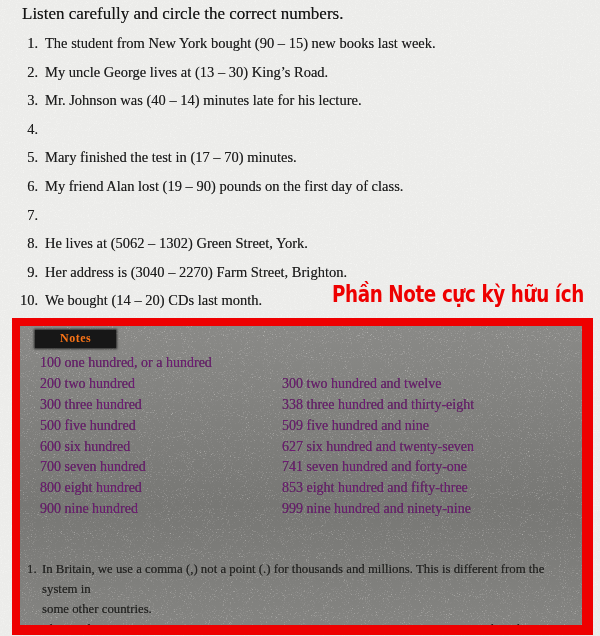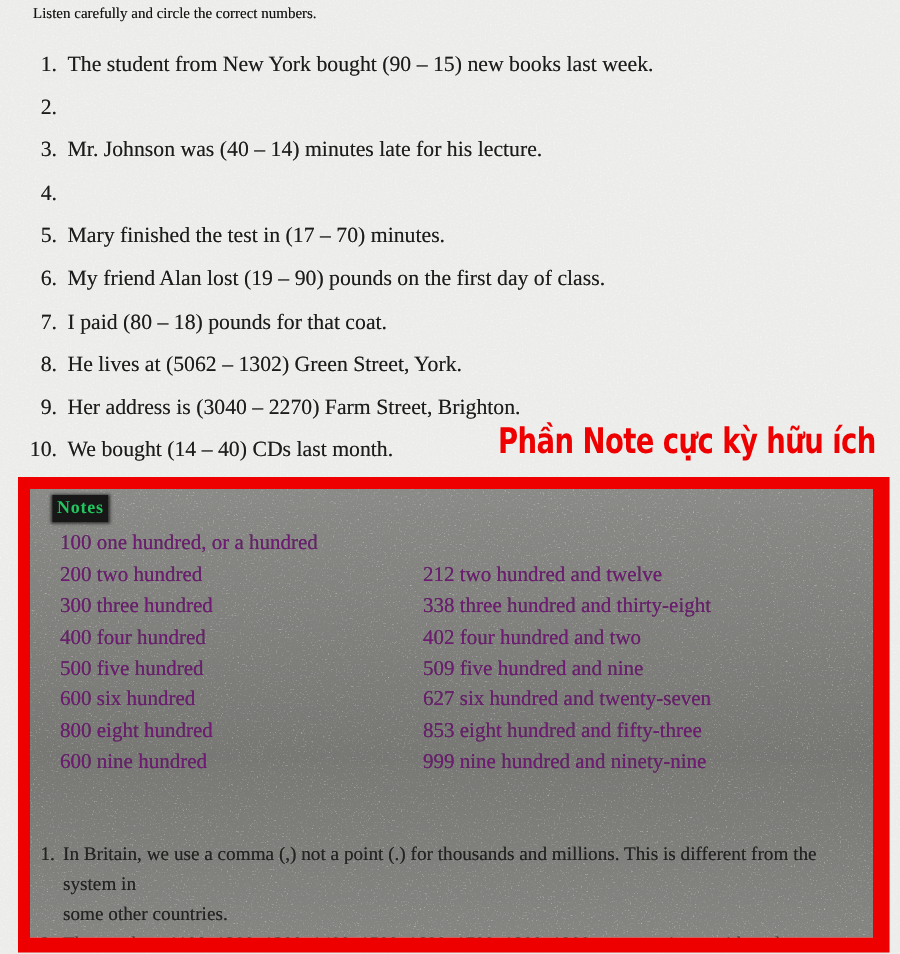--- a/index.html
+++ b/index.html
@@ -14,21 +14,21 @@
 
   .scan-noise {
     position: absolute; left: 0; top: 0; width: 100%; height: 100%;
     pointer-events: none;
   }
   .page-noise { opacity: .06; }
   .box-noise  { opacity: .42; }
 
   .exercise-title {
     position: absolute; left: 22px; top: 4px;
-    font-size: 10px; color: #141414;
+    font-size: 17px; color: #141414;
     text-shadow: 0 0 .4px rgba(0,0,0,.55);
     white-space: nowrap;
   }
 
   .items {
     position: absolute; left: 12px; top: 35px;
     list-style: none;
   }
   .item {
     display: flex; height: 28.6px;
@@ -56,23 +56,23 @@
     overflow: hidden;
   }
   .notes-box .inner-shade {
     position: absolute; inset: 0;
     background: linear-gradient(180deg, rgba(255,255,255,.10), rgba(0,0,0,.04) 60%, rgba(255,255,255,.06));
     pointer-events: none;
   }
 
   .notes-label {
     position: absolute; left: 15px; top: 4px;
-    background: #171717; color: #22c55e;
+    background: #171717; color: #f97316;
     font-size: 12px; font-weight: bold;
-    padding: 1px 3px 2px;
+    padding: 1px 25px 2px;
     letter-spacing: .5px;
     box-shadow: 0 0 2px 1px rgba(20,20,20,.8);
   }
 
   .num-rows { position: absolute; left: 20px; top: 29px; width: 545px; }
   .nrow { height: 20.9px; font-size: 14px; white-space: nowrap;
           color: #701a75; text-shadow: 0 0 .4px rgba(0,0,0,.5); }
   .nrow .cl { display: inline-block; width: 242px; }
   .nrow .cr { display: inline-block; }
 
@@ -95,77 +95,77 @@
 
 <div class="exercise-title">Listen carefully and circle the correct numbers.</div>
 
 <ol class="items">
   <li class="item">
       <span class="num">1.</span>
       <span class="txt">The student from New York bought (90 – 15) new books last week.</span>
     </li>
   <li class="item">
       <span class="num">2.</span>
+      <span class="txt">My uncle George lives at (13 – 30) King’s Road.</span>
     </li>
   <li class="item">
       <span class="num">3.</span>
       <span class="txt">Mr. Johnson was (40 – 14) minutes late for his lecture.</span>
     </li>
   <li class="item">
       <span class="num">4.</span>
     </li>
   <li class="item">
       <span class="num">5.</span>
       <span class="txt">Mary finished the test in (17 – 70) minutes.</span>
     </li>
   <li class="item">
       <span class="num">6.</span>
       <span class="txt">My friend Alan lost (19 – 90) pounds on the first day of class.</span>
     </li>
   <li class="item">
       <span class="num">7.</span>
-      <span class="txt">I paid (80 – 18) pounds for that coat.</span>
     </li>
   <li class="item">
       <span class="num">8.</span>
       <span class="txt">He lives at (5062 – 1302) Green Street, York.</span>
     </li>
   <li class="item">
       <span class="num">9.</span>
       <span class="txt">Her address is (3040 – 2270) Farm Street, Brighton.</span>
     </li>
   <li class="item">
       <span class="num">10.</span>
-      <span class="txt">We bought (14 – 40) CDs last month.</span>
+      <span class="txt">We bought (14 – 20) CDs last month.</span>
     </li>
 </ol>
 
 <div class="annotation">Phần Note cực kỳ hữu ích</div>
 
 <div class="notes-box">
   <svg class="scan-noise box-noise" xmlns="http://www.w3.org/2000/svg">
     <filter id="bn">
         <feTurbulence type="fractalNoise" baseFrequency="0.95" numOctaves="3" seed="4" stitchTiles="stitch"></feTurbulence>
     <feColorMatrix type="matrix" values="0 0 0 0 0  0 0 0 0 0  0 0 0 0 0  .75 .75 .75 0 0"></feColorMatrix>
       </filter>
     <rect width="100%" height="100%" filter="url(#bn)"></rect>
   </svg>
   <div class="inner-shade"></div>
 
   <span class="notes-label">Notes</span>
 
   <div class="num-rows">
     <div class="nrow"><span class="cl">100 one hundred, or a hundred</span><span class="cr"></span></div>
-    <div class="nrow"><span class="cl">200 two hundred</span><span class="cr">212 two hundred and twelve</span></div>
+    <div class="nrow"><span class="cl">200 two hundred</span><span class="cr">300 two hundred and twelve</span></div>
     <div class="nrow"><span class="cl">300 three hundred</span><span class="cr">338 three hundred and thirty-eight</span></div>
-    <div class="nrow"><span class="cl">400 four hundred</span><span class="cr">402 four hundred and two</span></div>
     <div class="nrow"><span class="cl">500 five hundred</span><span class="cr">509 five hundred and nine</span></div>
     <div class="nrow"><span class="cl">600 six hundred</span><span class="cr">627 six hundred and twenty-seven</span></div>
+    <div class="nrow"><span class="cl">700 seven hundred</span><span class="cr">741 seven hundred and forty-one</span></div>
     <div class="nrow"><span class="cl">800 eight hundred</span><span class="cr">853 eight hundred and fifty-three</span></div>
-    <div class="nrow"><span class="cl">600 nine hundred</span><span class="cr">999 nine hundred and ninety-nine</span></div>
+    <div class="nrow"><span class="cl">900 nine hundred</span><span class="cr">999 nine hundred and ninety-nine</span></div>
   </div>
 
   <div class="footnotes">
     <div class="fn">
       <span class="fn-num">1.</span>
       <span class="fn-text"><span>In Britain, we use a comma (,) not a point (.) for thousands and millions. This is different from the system in</span><br><span>some other countries.</span></span>
     </div>
     <div class="fn">
       <span class="fn-num">2.</span>
       <span class="fn-text"><span>The numbers 1100, 1200, 1300, 1400, 1500, 1600, 1700, 1800, 1900 are sometimes said as eleven hundred, twelve</span><br></span>

